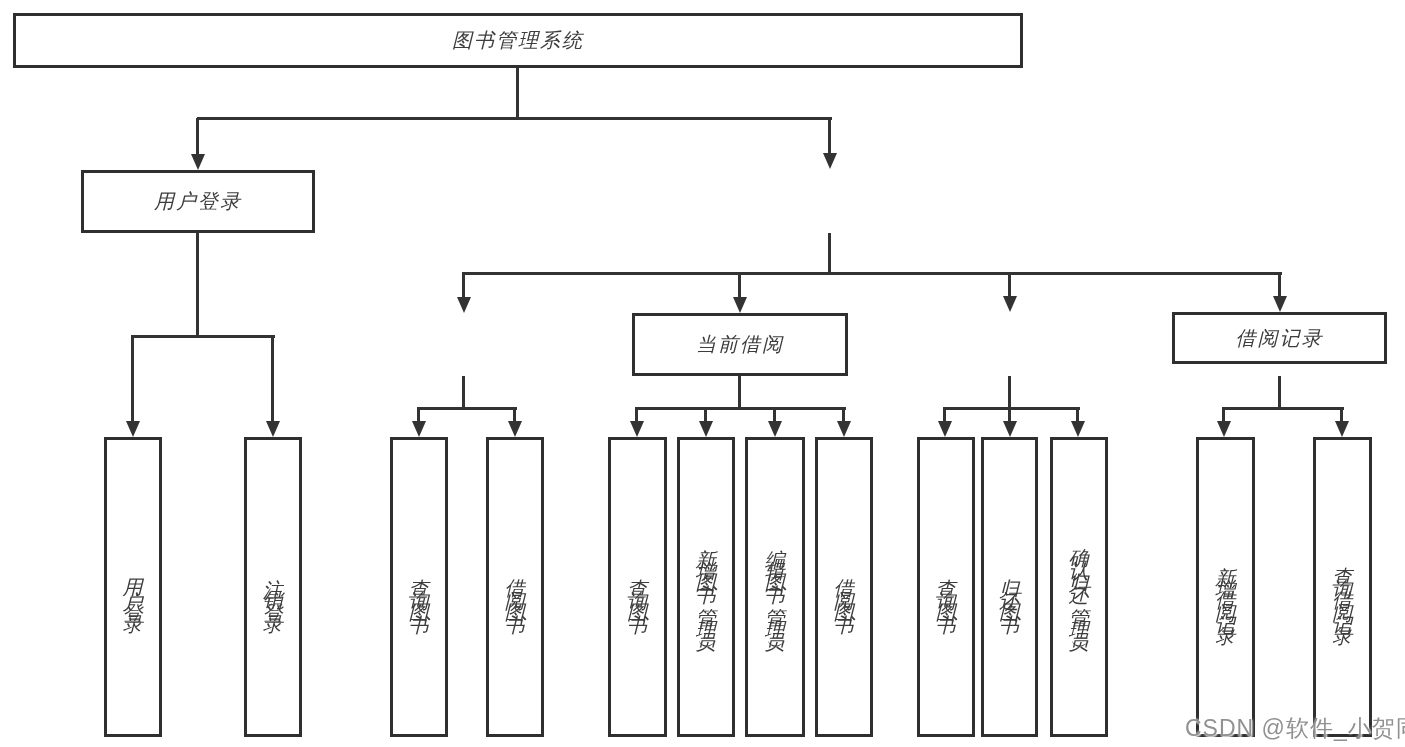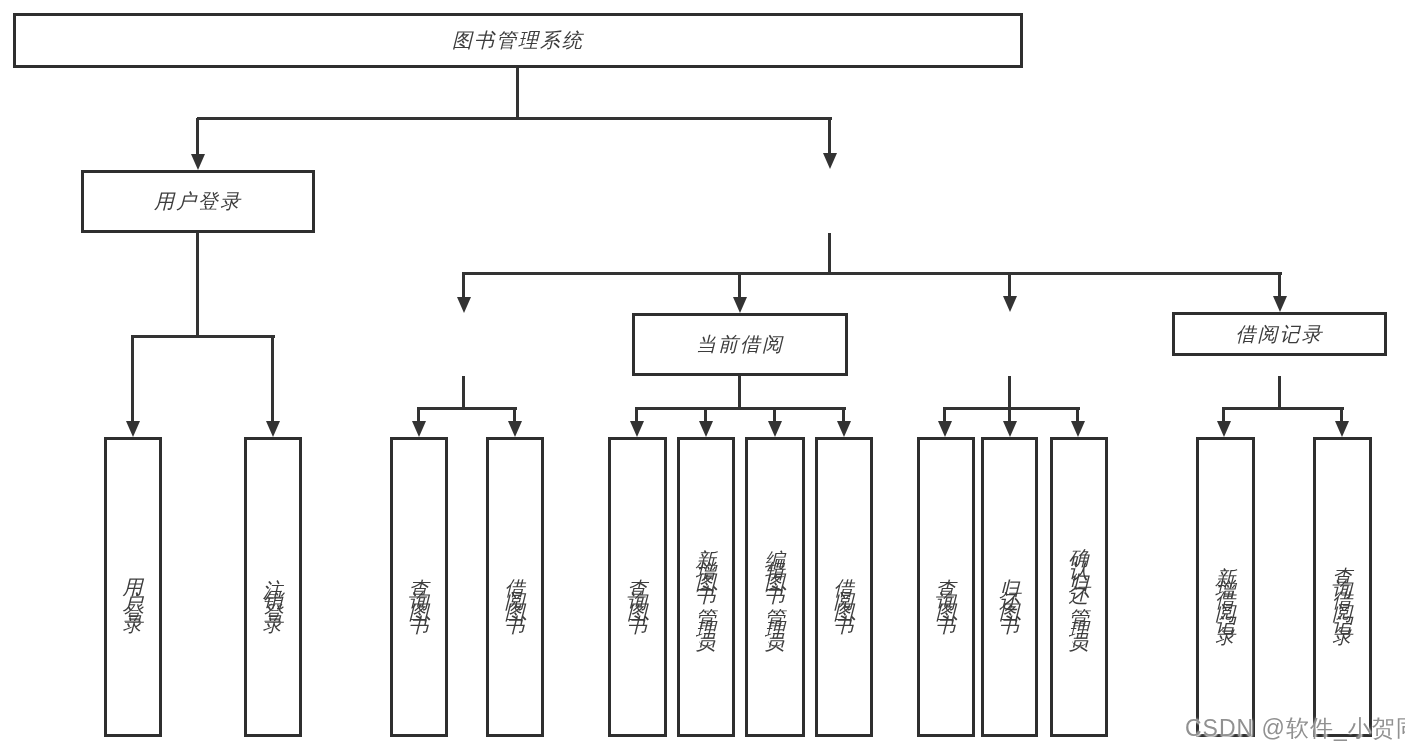--- a/index.html
+++ b/index.html
@@ -81,21 +81,21 @@
   <div class="vl" style="left:738px;top:273px;height:25px"></div>
   <div class="ah" style="left:733px;top:297px"></div>
   <div class="vl" style="left:1008px;top:273px;height:24px"></div>
   <div class="ah" style="left:1003px;top:296px"></div>
   <div class="vl" style="left:1278px;top:273px;height:24px"></div>
   <div class="ah" style="left:1273px;top:296px"></div>
 
   <div class="box" style="left:632px;top:313px;width:216px;height:63px">
     <span>当前借阅</span>
   </div>
-  <div class="box" style="left:1172px;top:312px;width:215px;height:44px">
+  <div class="box" style="left:1172px;top:312px;width:215px;height:52px">
     <span>借阅记录</span>
   </div>
 
   <div class="vl" style="left:462px;top:376px;height:33px"></div>
   <div class="hl" style="left:417px;top:407px;width:100px"></div>
   <div class="vl" style="left:417px;top:408px;height:14px"></div>
   <div class="ah" style="left:412px;top:421px"></div>
   <div class="vl" style="left:513px;top:408px;height:14px"></div>
   <div class="ah" style="left:508px;top:421px"></div>
 

